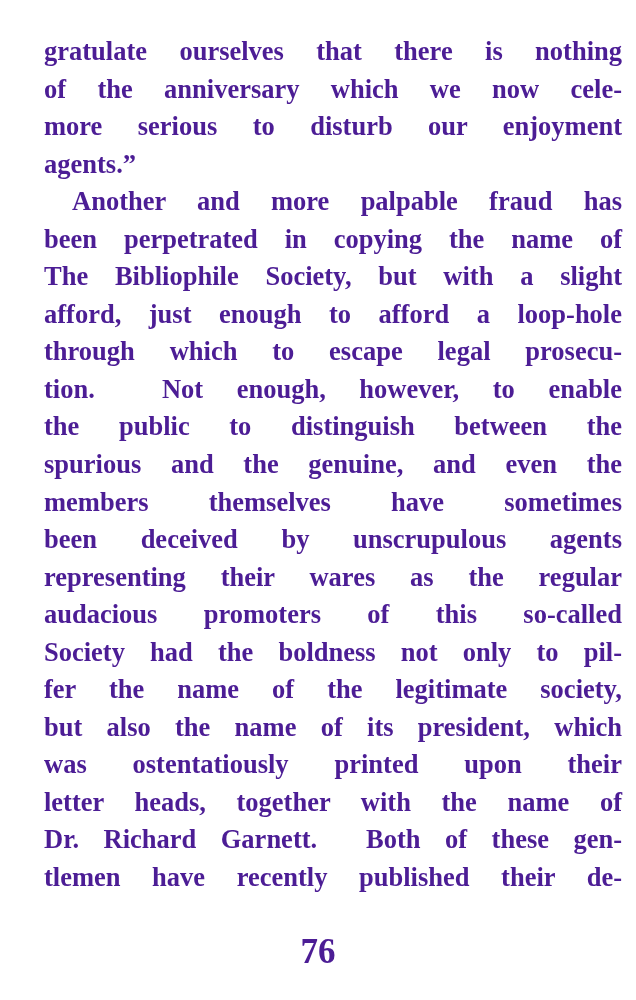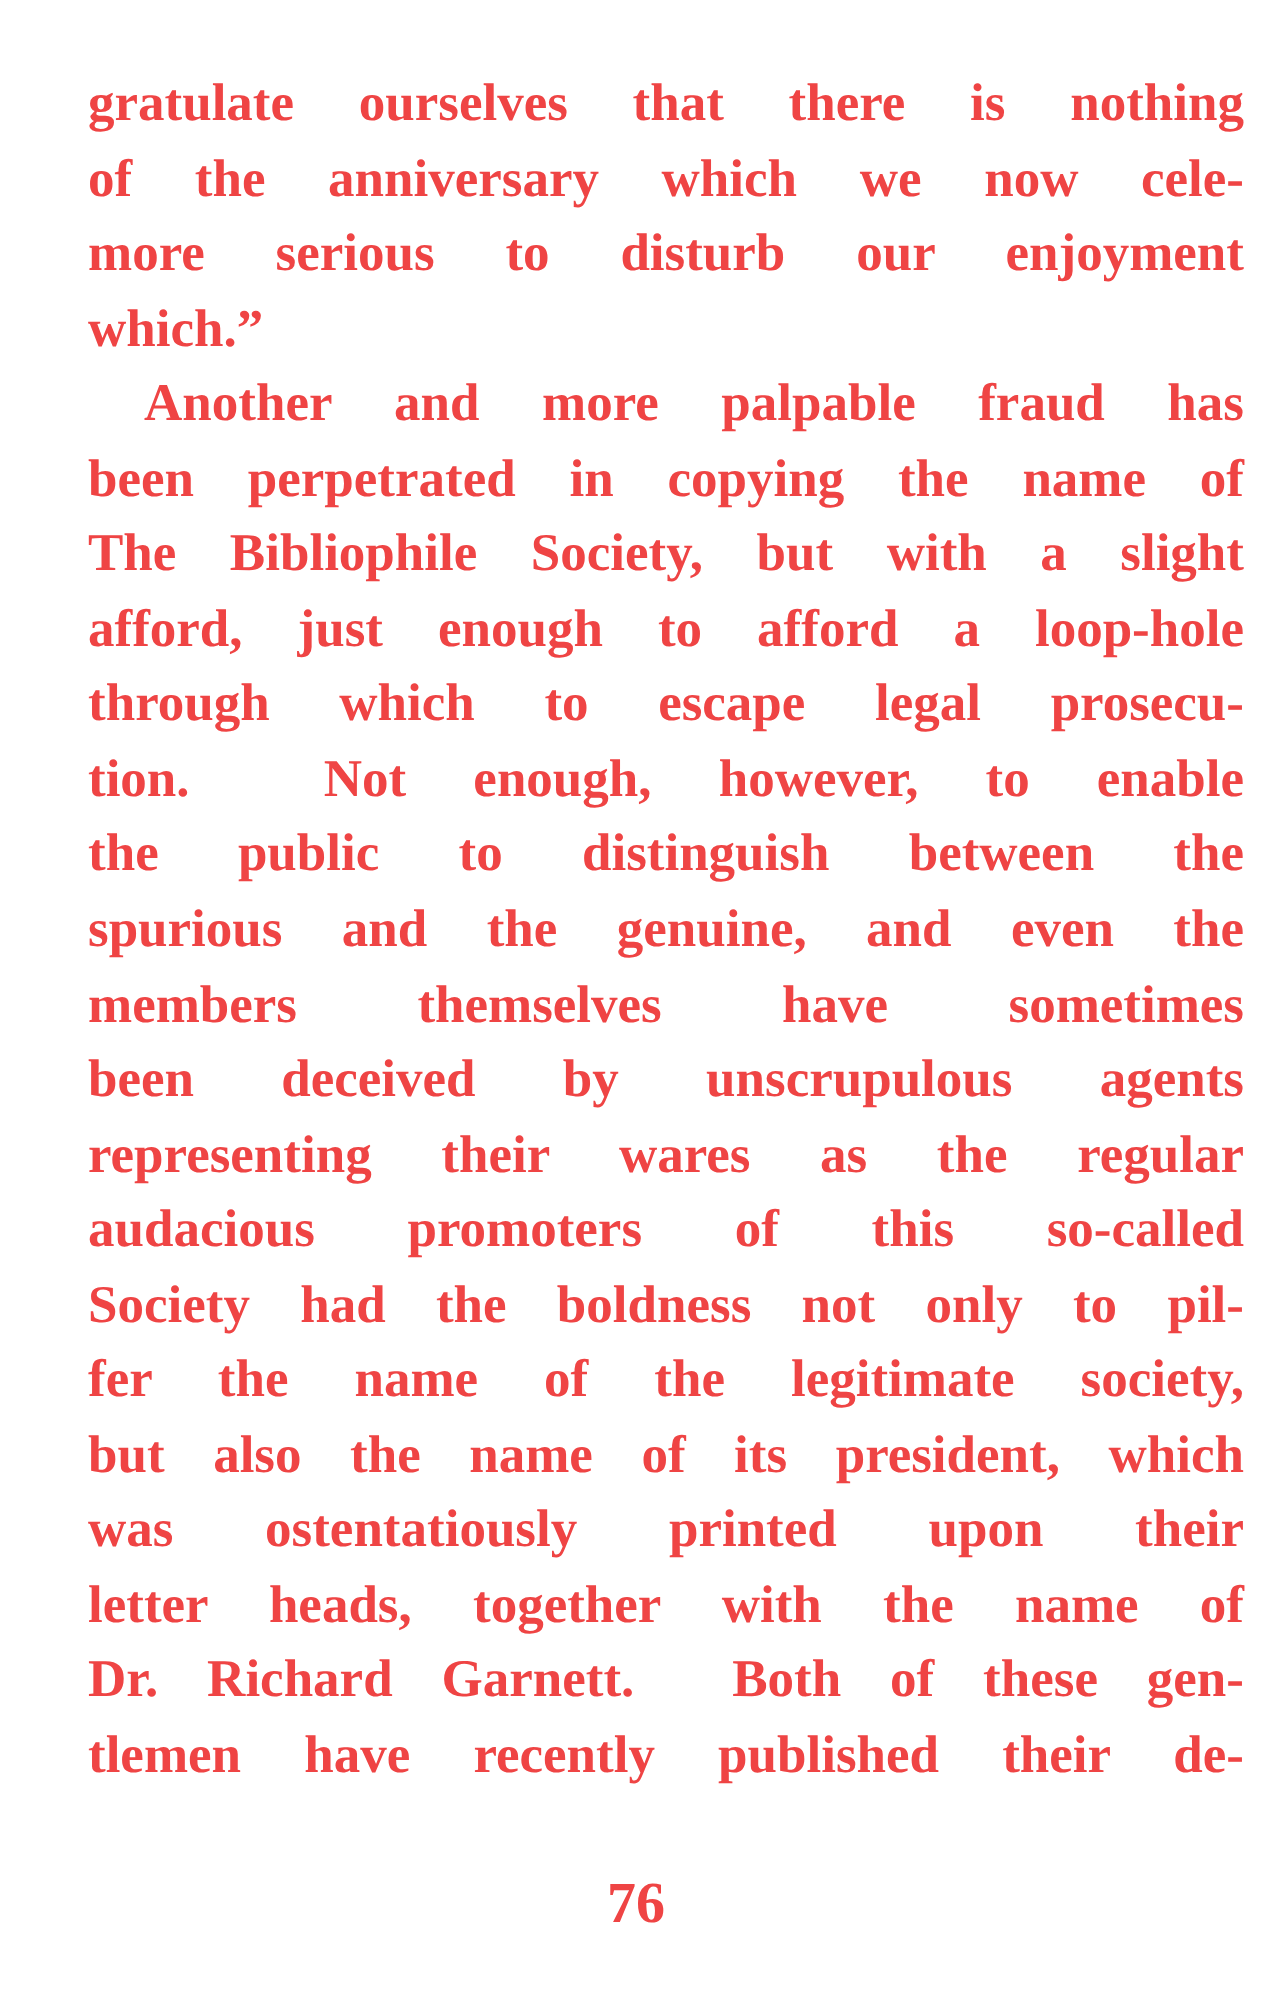--- a/index.html
+++ b/index.html
@@ -8,21 +8,21 @@
     background: #ffffff;
   }
   .page {
     position: relative;
     width: 636px;
     height: 1000px;
     background: #ffffff;
     overflow: hidden;
     font-family: "Liberation Serif", serif;
     font-weight: bold;
-    color: #ef4444;
+    color: #4c1d95;
     -webkit-font-smoothing: antialiased;
   }
   .textblock {
     position: absolute;
     left: 44px;
     top: 33px;
     width: 578px;
   }
   .line {
     font-size: 26.5px;
@@ -37,33 +37,33 @@
   }
   .line.indent {
     text-indent: 28px;
   }
   .pagenum {
     position: absolute;
     top: 936px;
     left: 0;
     width: 636px;
     text-align: center;
-    font-size: 29px;
+    font-size: 35px;
     line-height: 32px;
   }
 </style>
 </head>
 <body>
 
 <div class="page">
   <div class="textblock" id="textblock">
       <div class="line">gratulate ourselves that there is nothing</div>
       <div class="line">of the anniversary which we now cele-</div>
       <div class="line">more serious to disturb our enjoyment</div>
-      <div class="line para-end">which.”</div>
+      <div class="line para-end">agents.”</div>
       <div class="line indent">Another and more palpable fraud has</div>
       <div class="line">been perpetrated in copying the name of</div>
       <div class="line">The Bibliophile Society, but with a slight</div>
       <div class="line">afford, just enough to afford a loop-hole</div>
       <div class="line">through which to escape legal prosecu-</div>
       <div class="line">tion.&nbsp; Not enough, however, to enable</div>
       <div class="line">the public to distinguish between the</div>
       <div class="line">spurious and the genuine, and even the</div>
       <div class="line">members themselves have sometimes</div>
       <div class="line">been deceived by unscrupulous agents</div>

